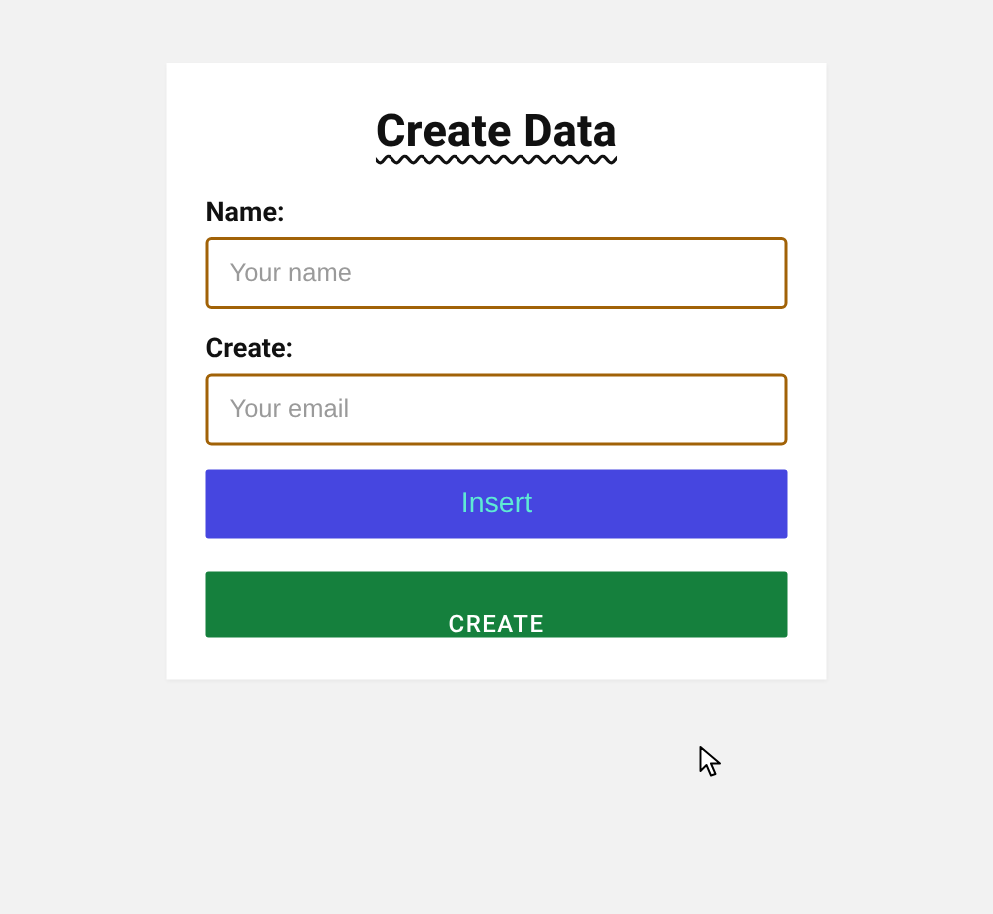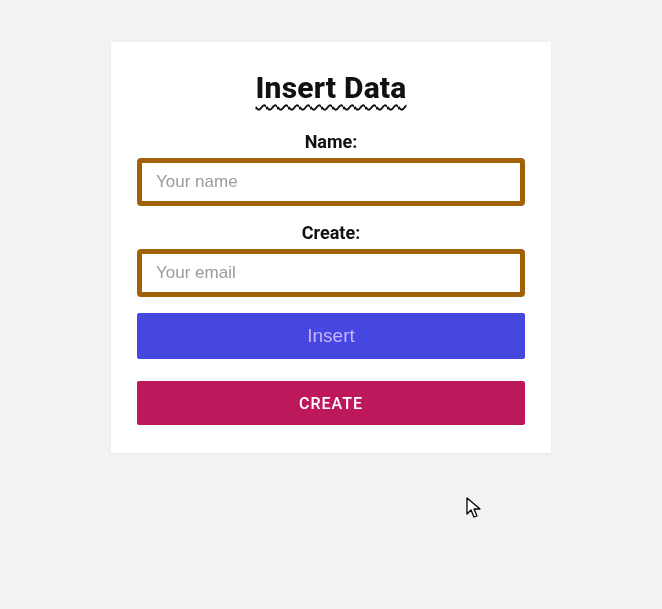--- a/index.html
+++ b/index.html
@@ -34,55 +34,55 @@
       text-underline-offset: 6px;
       margin-bottom: 26px;
       letter-spacing: 0.2px;
     }
     .field-label {
       font-size: 18px;
       font-weight: 700;
       color: #111;
       margin-bottom: 6px;
       display: block;
-      text-align: center;
     }
     .text-input {
       width: 100%;
       height: 48px;
-      border: 5px solid #a16207;
+      border: 2px solid #a16207;
       border-radius: 4px;
       padding: 0 14px;
       font-size: 17px;
       color: #333;
       outline: none;
       margin-bottom: 16px;
       background: #fff;
     }
     .text-input::placeholder {
       color: #9a9a9a;
     }
     .insert-btn {
       width: 100%;
       height: 46px;
       background: #4646e0;
-      color: #c4b5fd;
+      color: #5eead4;
       border: none;
       font-size: 19px;
       font-weight: 500;
       cursor: pointer;
       margin-bottom: 22px;
       border-radius: 2px;
     }
     .nav-bar {
       width: 100%;
-      background: #be185d;
+      background: #15803d;
       display: flex;
       height: 44px;
       border-radius: 2px;
+      align-items: flex-end;
     }
     .nav-link {
       flex: 1;
       display: flex;
       align-items: center;
       justify-content: center;
       color: #fff;
       font-size: 16px;
       font-weight: 500;
       letter-spacing: 1px;
@@ -92,21 +92,21 @@
       position: absolute;
       left: 466px;
       top: 497px;
       pointer-events: none;
     }
   </style>
 </head>
 <body>
 
 <div class="card">
-  <h1 class="title">Insert Data</h1>
+  <h1 class="title">Create Data</h1>
 
   <label class="field-label">Name:</label>
   <input type="text" class="text-input" placeholder="Your name" style="">
 
   <label class="field-label">Create:</label>
   <input type="text" class="text-input" placeholder="Your email" style="">
 
   <button class="insert-btn">Insert</button>
 
   <div class="nav-bar">

